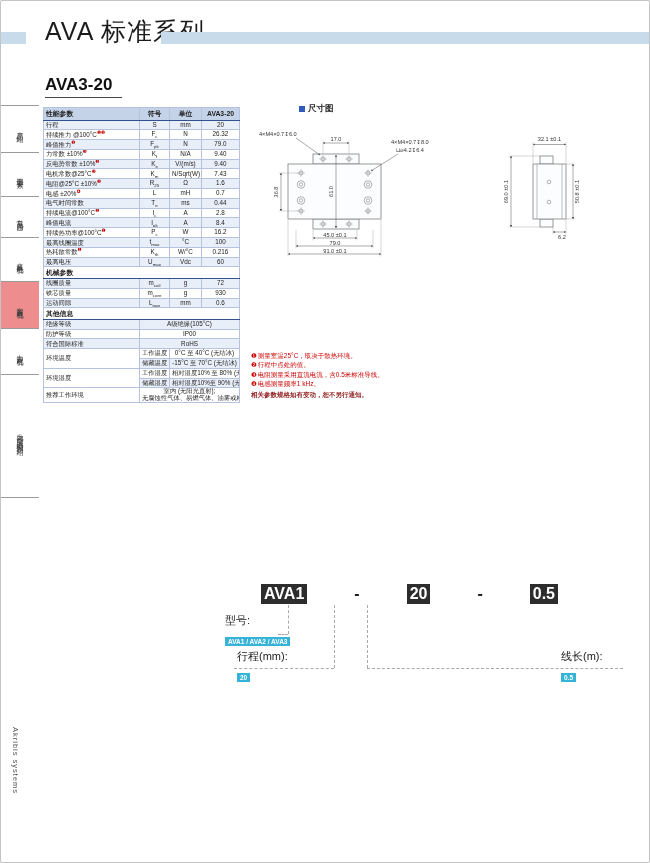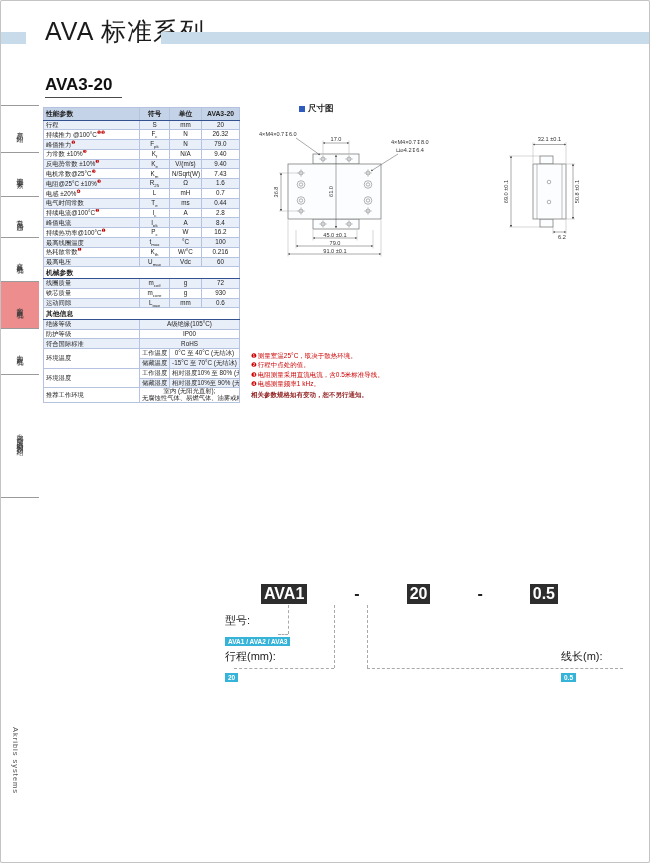--- a/index.html
+++ b/index.html
@@ -51,21 +51,21 @@
   .v1{left:287px;top:26px;height:29px;}
   .v2{left:333px;top:26px;height:63px;}
   .v3{left:366px;top:26px;height:63px;}
   .h1{left:277px;top:55px;width:10px;}
   .h2{left:233px;top:89px;width:100px;}
   .h3{left:366px;top:89px;width:256px;}
   .og{position:absolute;}
   .og-label{font-size:11px;color:#222;margin-bottom:2px;}
   .og-value{display:inline-block;background:#35b3d8;color:#fff;font-size:6.5px;font-weight:bold;padding:1px 3px;line-height:1.1;}
   .og1{left:224px;top:34px;}
-  .og2{left:224px;top:70px;}
+  .og2{left:236px;top:70px;}
   .og3{left:560px;top:70px;width:68px;text-align:left;}
 </style>
 </head>
 <body>
 
 <div class="page">
 
   <div class="accent-left"></div>
   <h1 class="series-title">AVA 标准系列</h1>
   <div class="accent-right"></div>

